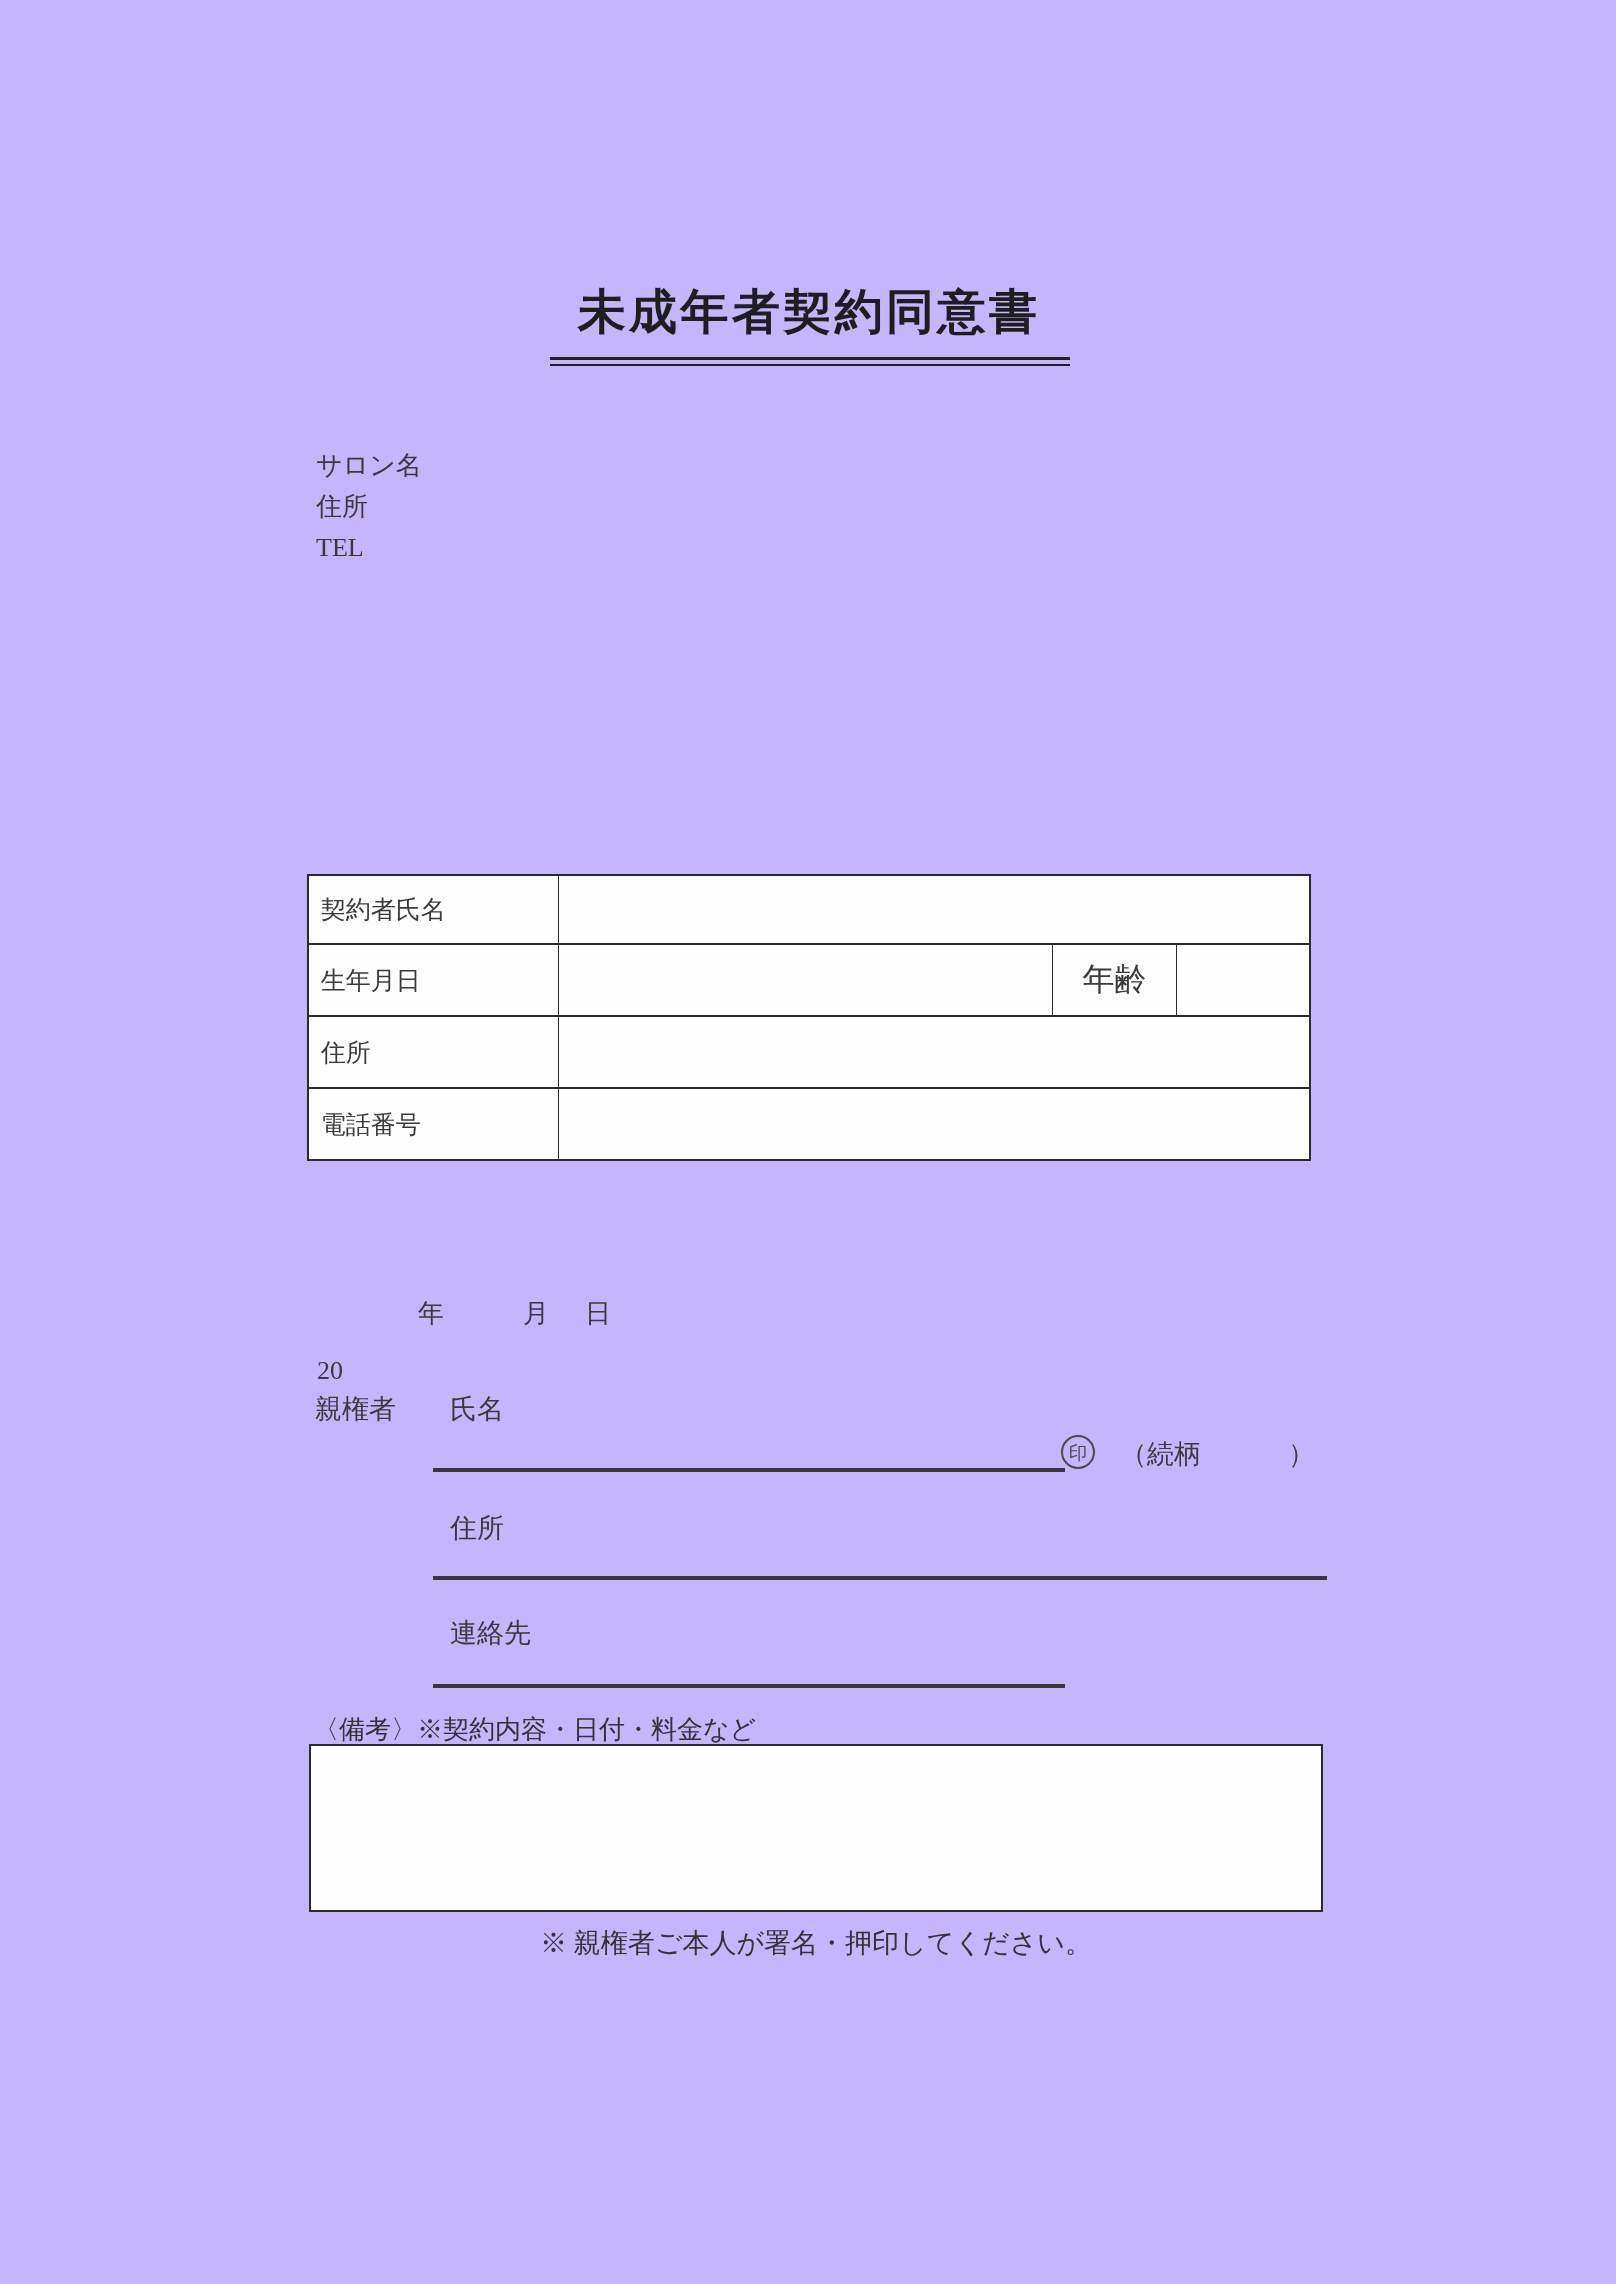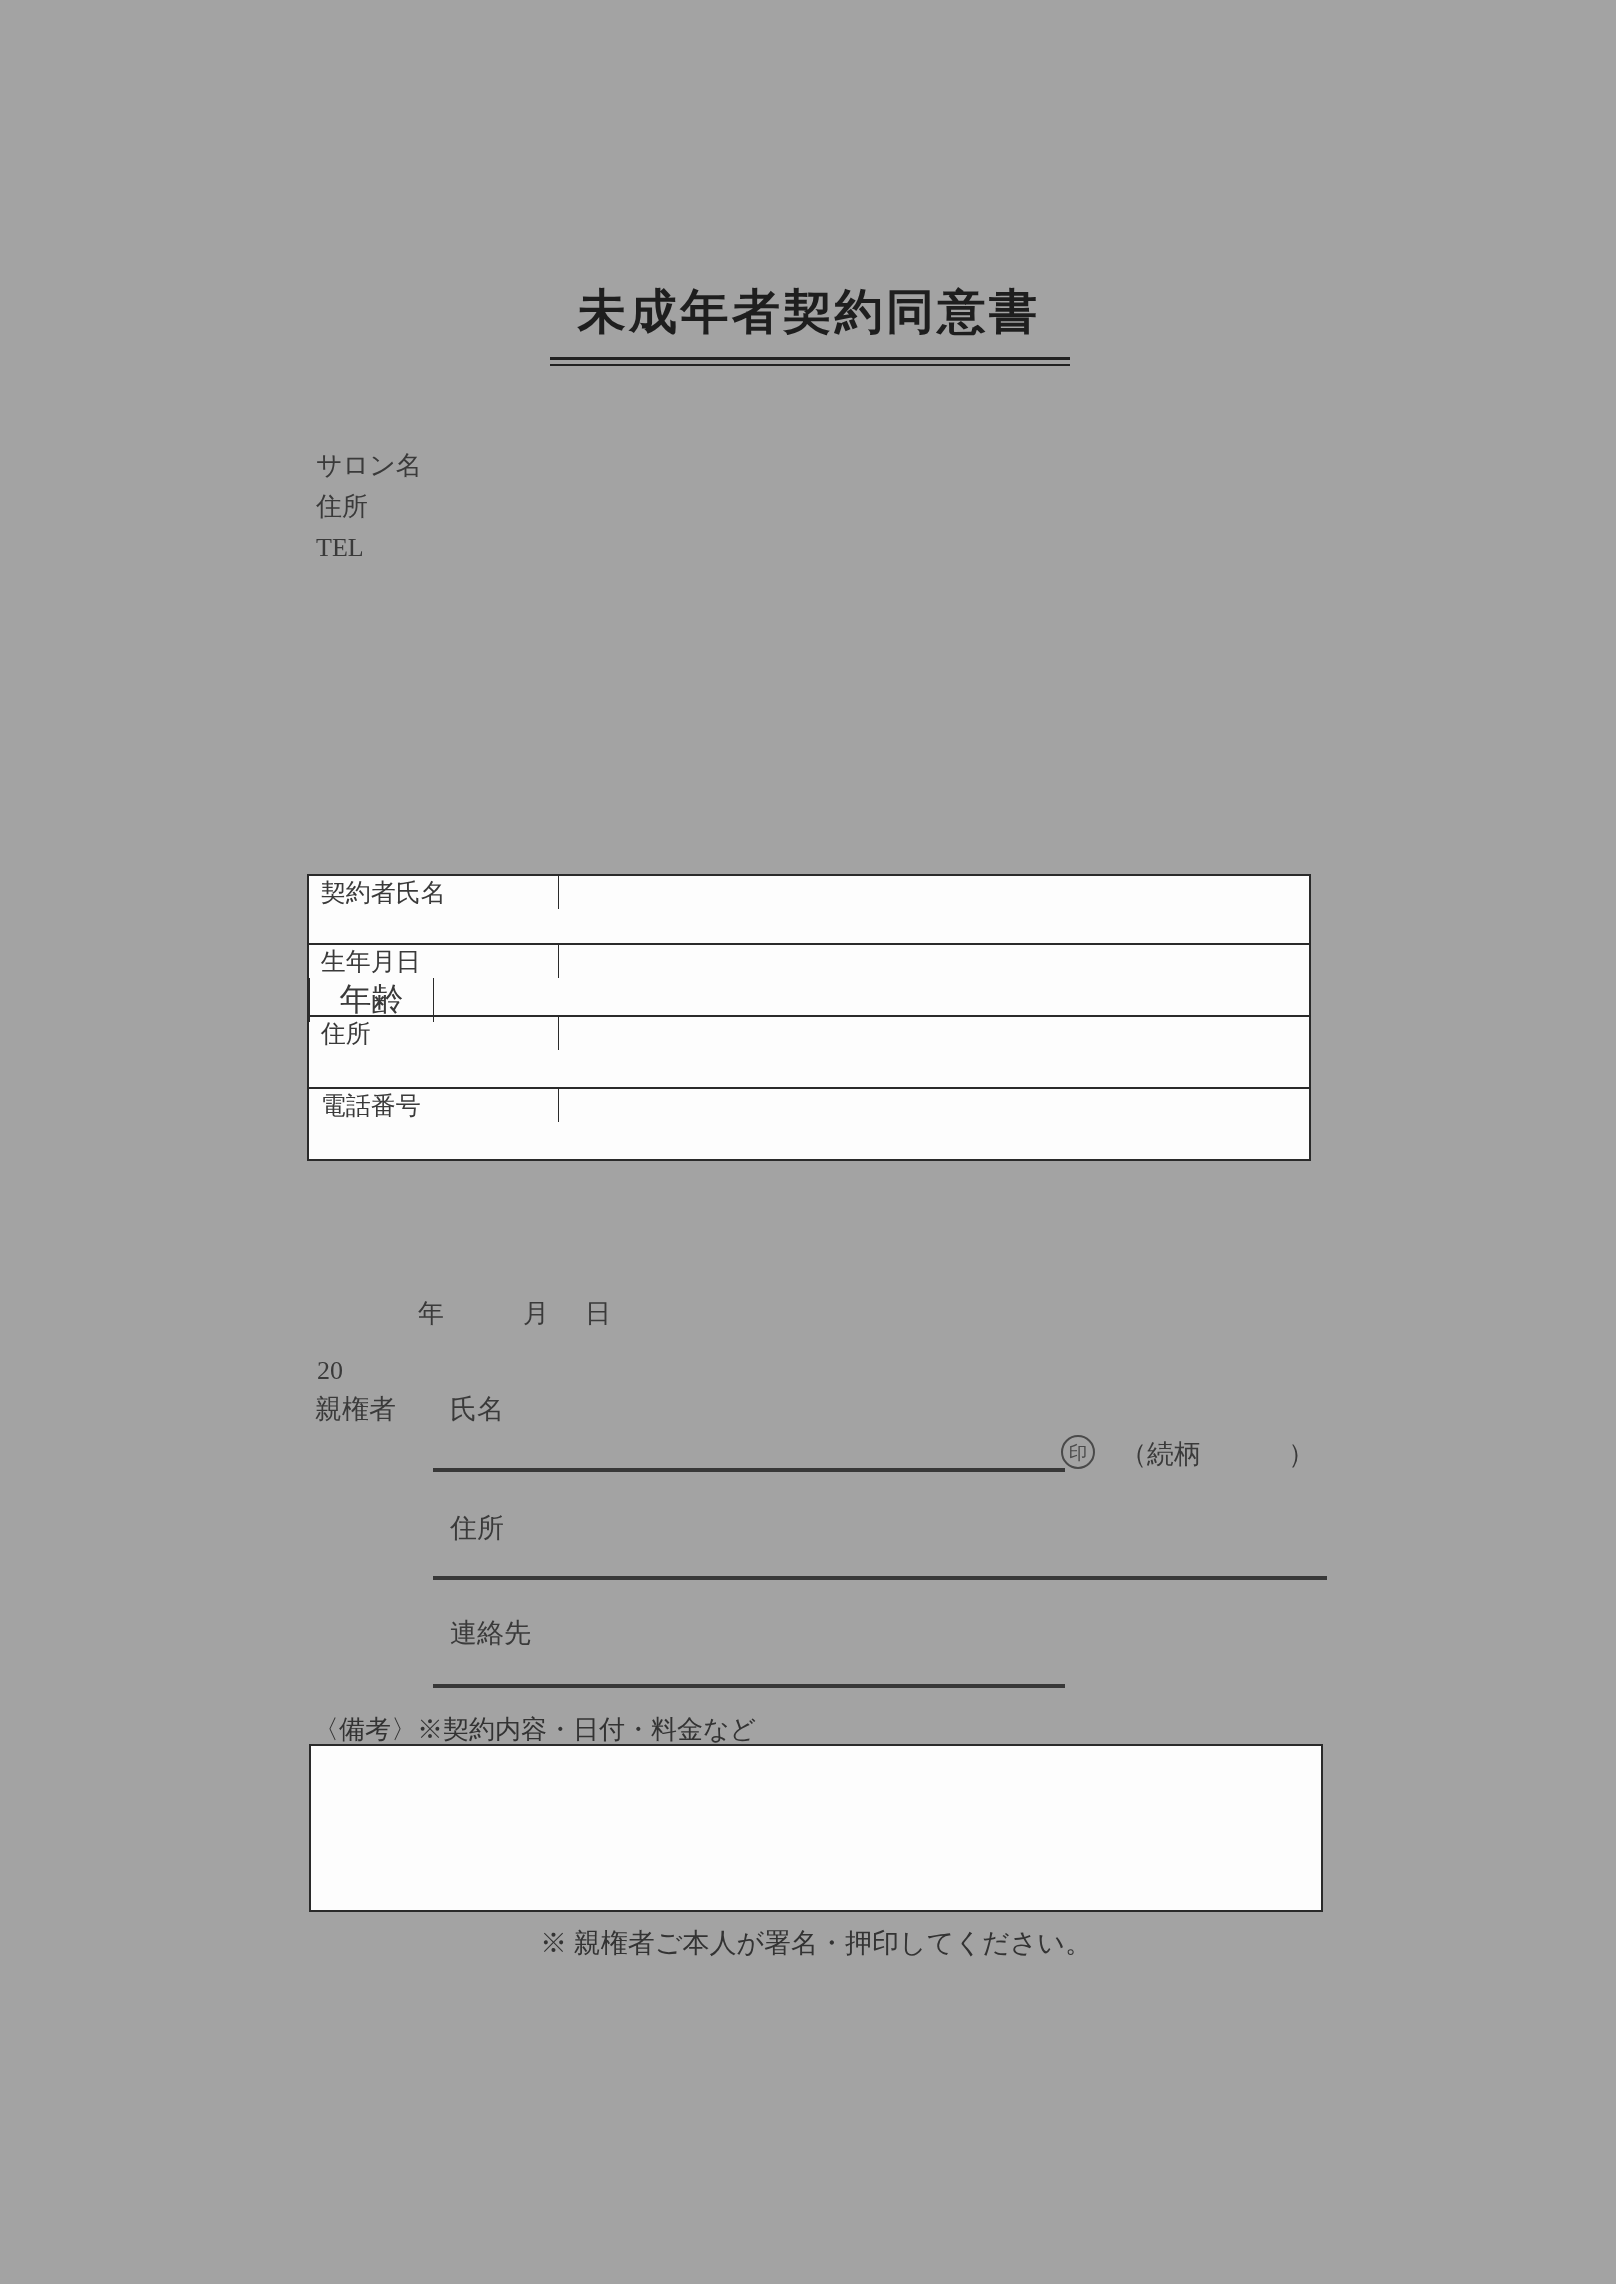--- a/index.html
+++ b/index.html
@@ -1,20 +1,20 @@
 <!DOCTYPE html>
 <html style="font-size:13.5px"><head>
 <meta charset="utf-8">
 <style>
   html,body{margin:0;padding:0;background:#e9e9e9;}
   .page{
     position:relative;
     width:1616px;height:2284px;
     margin:0 auto;
-    background:#a3a3a3;
+    background:#c4b5fd;
     font-family:"Liberation Serif","DejaVu Serif",serif;
     color:#2b2b2b;
     overflow:hidden;
   }
   .abs{position:absolute;}
 
   
   .title-wrap{left:547px;top:280px;width:524px;text-align:center;}
   .doc-title{
     font-size:48px;font-weight:700;letter-spacing:3.4px;
@@ -27,21 +27,21 @@
 
   
   .salon{left:316px;top:445px;font-size:26px;line-height:41px;color:#3a3a3a;}
 
   
   .consent{left:307px;top:658px;width:1010px;text-align:center;
     font-size:25px;line-height:34px;color:#333;}
 
   
   .ctable{left:307px;top:874px;width:1004px;border:2.5px solid #2a2a2a;box-sizing:border-box;background:#fdfdfd;}
-  .trow{display:flex;border-top:2.5px solid #2a2a2a;flex-direction:column;}
+  .trow{display:flex;border-top:2.5px solid #2a2a2a;}
   .trow:first-child{border-top:none;}
   .row-h1{height:67px;}
   .row-h2{height:70px;}
   .cell{box-sizing:border-box;}
   .cell.label{width:250px;border-right:1.7px solid #2a2a2a;display:flex;align-items:center;
     padding-left:11.8px;font-size:25px;color:#3a3a3a;}
   .cell.value{flex:1;}
   .cell.value-mid{flex:none;width:493px;}
   .cell.age-label{width:125px;border-left:1.7px solid #2a2a2a;border-right:1.7px solid #2a2a2a;
     display:flex;align-items:center;justify-content:center;font-size:32px;color:#3a3a3a;}

